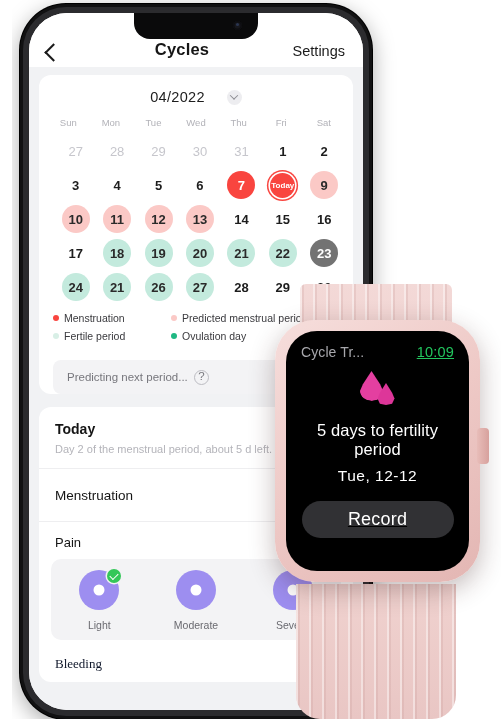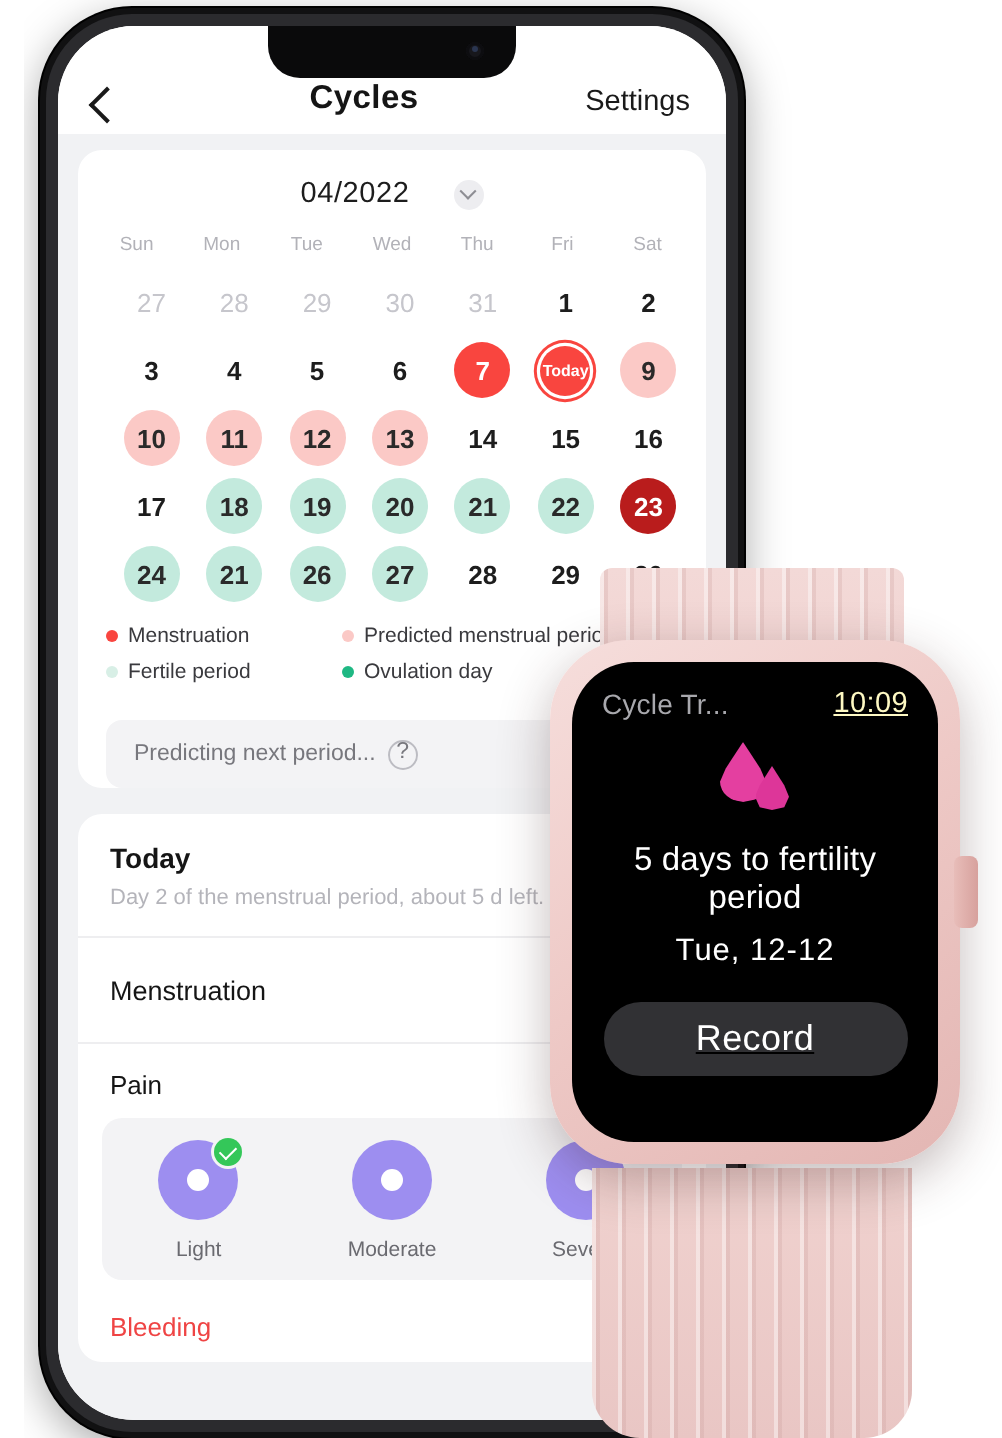--- a/index.html
+++ b/index.html
@@ -83,21 +83,21 @@
   .d{
     width:28px;height:28px;border-radius:50%;
     display:flex;align-items:center;justify-content:center;
     font-size:13px;color:#1d1d1d;font-weight:bold;box-sizing:border-box;
   }
   .d.mut{color:#c6c6cc;font-weight:normal;}
   .d.plain{font-weight:bold;}
   .d.pred{background:#fbc9c6;color:#2a2a2a;}
   .d.mens{background:#f9453f;color:#fff;}
   .d.fert{background:#c3eadd;color:#2a2a2a;}
-  .d.ovu{background:#b91c1c;color:#fff;}
+  .d.ovu{background:#737373;color:#fff;}
   .d.today{
     background:#f9453f;color:#fff;font-size:8px;font-weight:bold;
     box-shadow:0 0 0 1.6px #fff, 0 0 0 3.1px #f9453f;
     width:25px;height:25px;
   }
 
   
   .legend{padding:2px 14px 12px 14px;}
   .lg-row{display:flex;align-items:center;margin-bottom:6px;}
   .lg-item{display:flex;align-items:center;font-size:10.5px;color:#3a3a3e;}
@@ -142,21 +142,21 @@
     content:"";position:absolute;right:-2px;top:-1px;width:14px;height:14px;border-radius:50%;
     background:#34c759;box-shadow:0 0 0 1.5px #f3f3f5;z-index:2;
   }
   .donut .tick{
     position:absolute;right:1.2px;top:3.4px;width:7px;height:4px;
     border-left:1.6px solid #fff;border-bottom:1.6px solid #fff;
     transform:rotate(-45deg);z-index:3;
   }
   .pain-name{font-size:10.5px;color:#6a6a70;margin-top:9px;}
   .bleeding-row{padding:16px 0 10px 0;}
-  .bleed-label{font-size:13px;color:#ef4444;}
+  .bleed-label{font-size:13px;color:#0f172a;font-family:Liberation Serif, serif;}
 
   
   .watch{position:absolute;left:231px;top:284px;width:270px;height:435px;z-index:60;}
   .strap-top{
     position:absolute;left:57px;top:0;width:152px;height:120px;
     background:linear-gradient(180deg,#f3d9d7 0%,#efd0ce 100%);
     border-radius:6px 6px 0 0;
     overflow:hidden;
   }
   .strap-bot{
@@ -182,21 +182,21 @@
     border-radius:4px;
   }
   .screen{
     position:absolute;left:11px;top:11px;right:11px;bottom:11px;
     background:#000;border-radius:31px;overflow:hidden;
     display:flex;flex-direction:column;align-items:center;
     padding:13px 10px 0 10px;box-sizing:border-box;
   }
   .w-top{width:100%;display:flex;align-items:center;justify-content:space-between;padding:0 5px;box-sizing:border-box;}
   .w-app{font-size:14px;color:#a8a8ad;letter-spacing:.1px;}
-  .w-time{font-size:14.5px;color:#fef9c3;letter-spacing:.2px;text-decoration:underline;}
+  .w-time{font-size:14.5px;color:#22c55e;letter-spacing:.2px;text-decoration:underline;}
   .drops{position:relative;width:40px;height:40px;margin-top:11px;}
   .drop-a{
     position:absolute;left:2px;top:0;width:24px;height:30px;background:#e43fa0;
     border-radius:50% 50% 50% 50% / 66% 66% 34% 34%;
     transform:rotate(0deg);
     clip-path:polygon(50% 0%, 86% 44%, 100% 70%, 86% 94%, 50% 100%, 14% 94%, 0% 70%, 14% 44%);
   }
   .drop-b{
     position:absolute;left:20px;top:12px;width:17px;height:22px;background:#dd3699;
     clip-path:polygon(50% 0%, 86% 44%, 100% 70%, 86% 94%, 50% 100%, 14% 94%, 0% 70%, 14% 44%);

